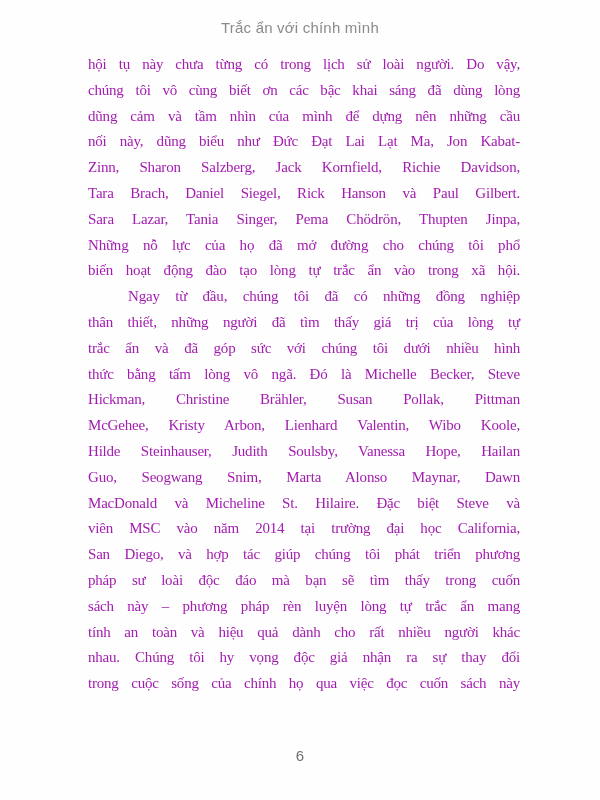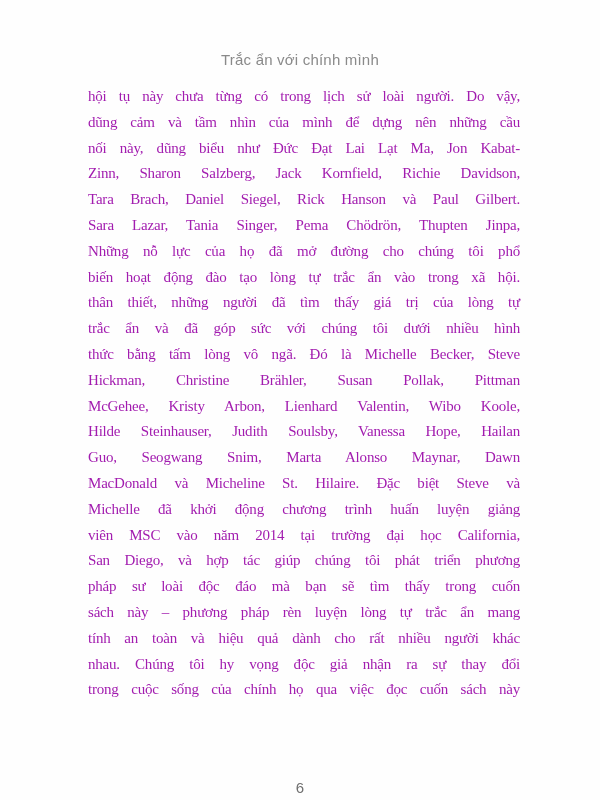--- a/index.html
+++ b/index.html
@@ -11,21 +11,20 @@
     height: 800px;
     background: #fefefe;
     font-family: "Liberation Serif", serif;
     overflow: hidden;
   }
   .page {
     position: relative;
     width: 600px;
     height: 608px;
     background: #fefefe;
-    margin-top: 32px;
   }
   .running-title {
     position: absolute;
     top: 19px;
     left: 0;
     width: 600px;
     text-align: center;
     font-family: "Liberation Sans", sans-serif;
     font-size: 15px;
     letter-spacing: 0.2px;
@@ -68,39 +67,40 @@
 <body>
 
 <div class="page">
 
   <div class="running-title">Trắc ẩn với chính mình</div>
 
   <div class="text-block">
 
     <div>
       <div class="line">hội tụ này chưa từng có trong lịch sử loài người. Do vậy,</div>
+      <div class="line">chúng tôi vô cùng biết ơn các bậc khai sáng đã dùng lòng</div>
       <div class="line">dũng cảm và tầm nhìn của mình để dựng nên những cầu</div>
       <div class="line">nối này, dũng biểu như Đức Đạt Lai Lạt Ma, Jon Kabat-</div>
       <div class="line">Zinn, Sharon Salzberg, Jack Kornfield, Richie Davidson,</div>
       <div class="line">Tara Brach, Daniel Siegel, Rick Hanson và Paul Gilbert.</div>
       <div class="line">Sara Lazar, Tania Singer, Pema Chödrön, Thupten Jinpa,</div>
       <div class="line">Những nỗ lực của họ đã mở đường cho chúng tôi phổ</div>
       <div class="line">biến hoạt động đào tạo lòng tự trắc ẩn vào trong xã hội.</div>
     </div>
 
     <div>
+      <div class="line indent">Ngay từ đầu, chúng tôi đã có những đồng nghiệp</div>
       <div class="line">thân thiết, những người đã tìm thấy giá trị của lòng tự</div>
       <div class="line">trắc ẩn và đã góp sức với chúng tôi dưới nhiều hình</div>
       <div class="line">thức bằng tấm lòng vô ngã. Đó là Michelle Becker, Steve</div>
       <div class="line">Hickman, Christine Brähler, Susan Pollak, Pittman</div>
       <div class="line">McGehee, Kristy Arbon, Lienhard Valentin, Wibo Koole,</div>
       <div class="line">Hilde Steinhauser, Judith Soulsby, Vanessa Hope, Hailan</div>
       <div class="line">Guo, Seogwang Snim, Marta Alonso Maynar, Dawn</div>
       <div class="line">MacDonald và Micheline St. Hilaire. Đặc biệt Steve và</div>
-      <div class="line">Michelle đã khởi động chương trình huấn luyện giảng</div>
       <div class="line">viên MSC vào năm 2014 tại trường đại học California,</div>
       <div class="line">San Diego, và hợp tác giúp chúng tôi phát triển phương</div>
       <div class="line">pháp sư loài độc đáo mà bạn sẽ tìm thấy trong cuốn</div>
       <div class="line">sách này – phương pháp rèn luyện lòng tự trắc ẩn mang</div>
       <div class="line">tính an toàn và hiệu quả dành cho rất nhiều người khác</div>
       <div class="line">nhau. Chúng tôi hy vọng độc giả nhận ra sự thay đổi</div>
       <div class="line">trong cuộc sống của chính họ qua việc đọc cuốn sách này</div>
     </div>
 
   </div>

